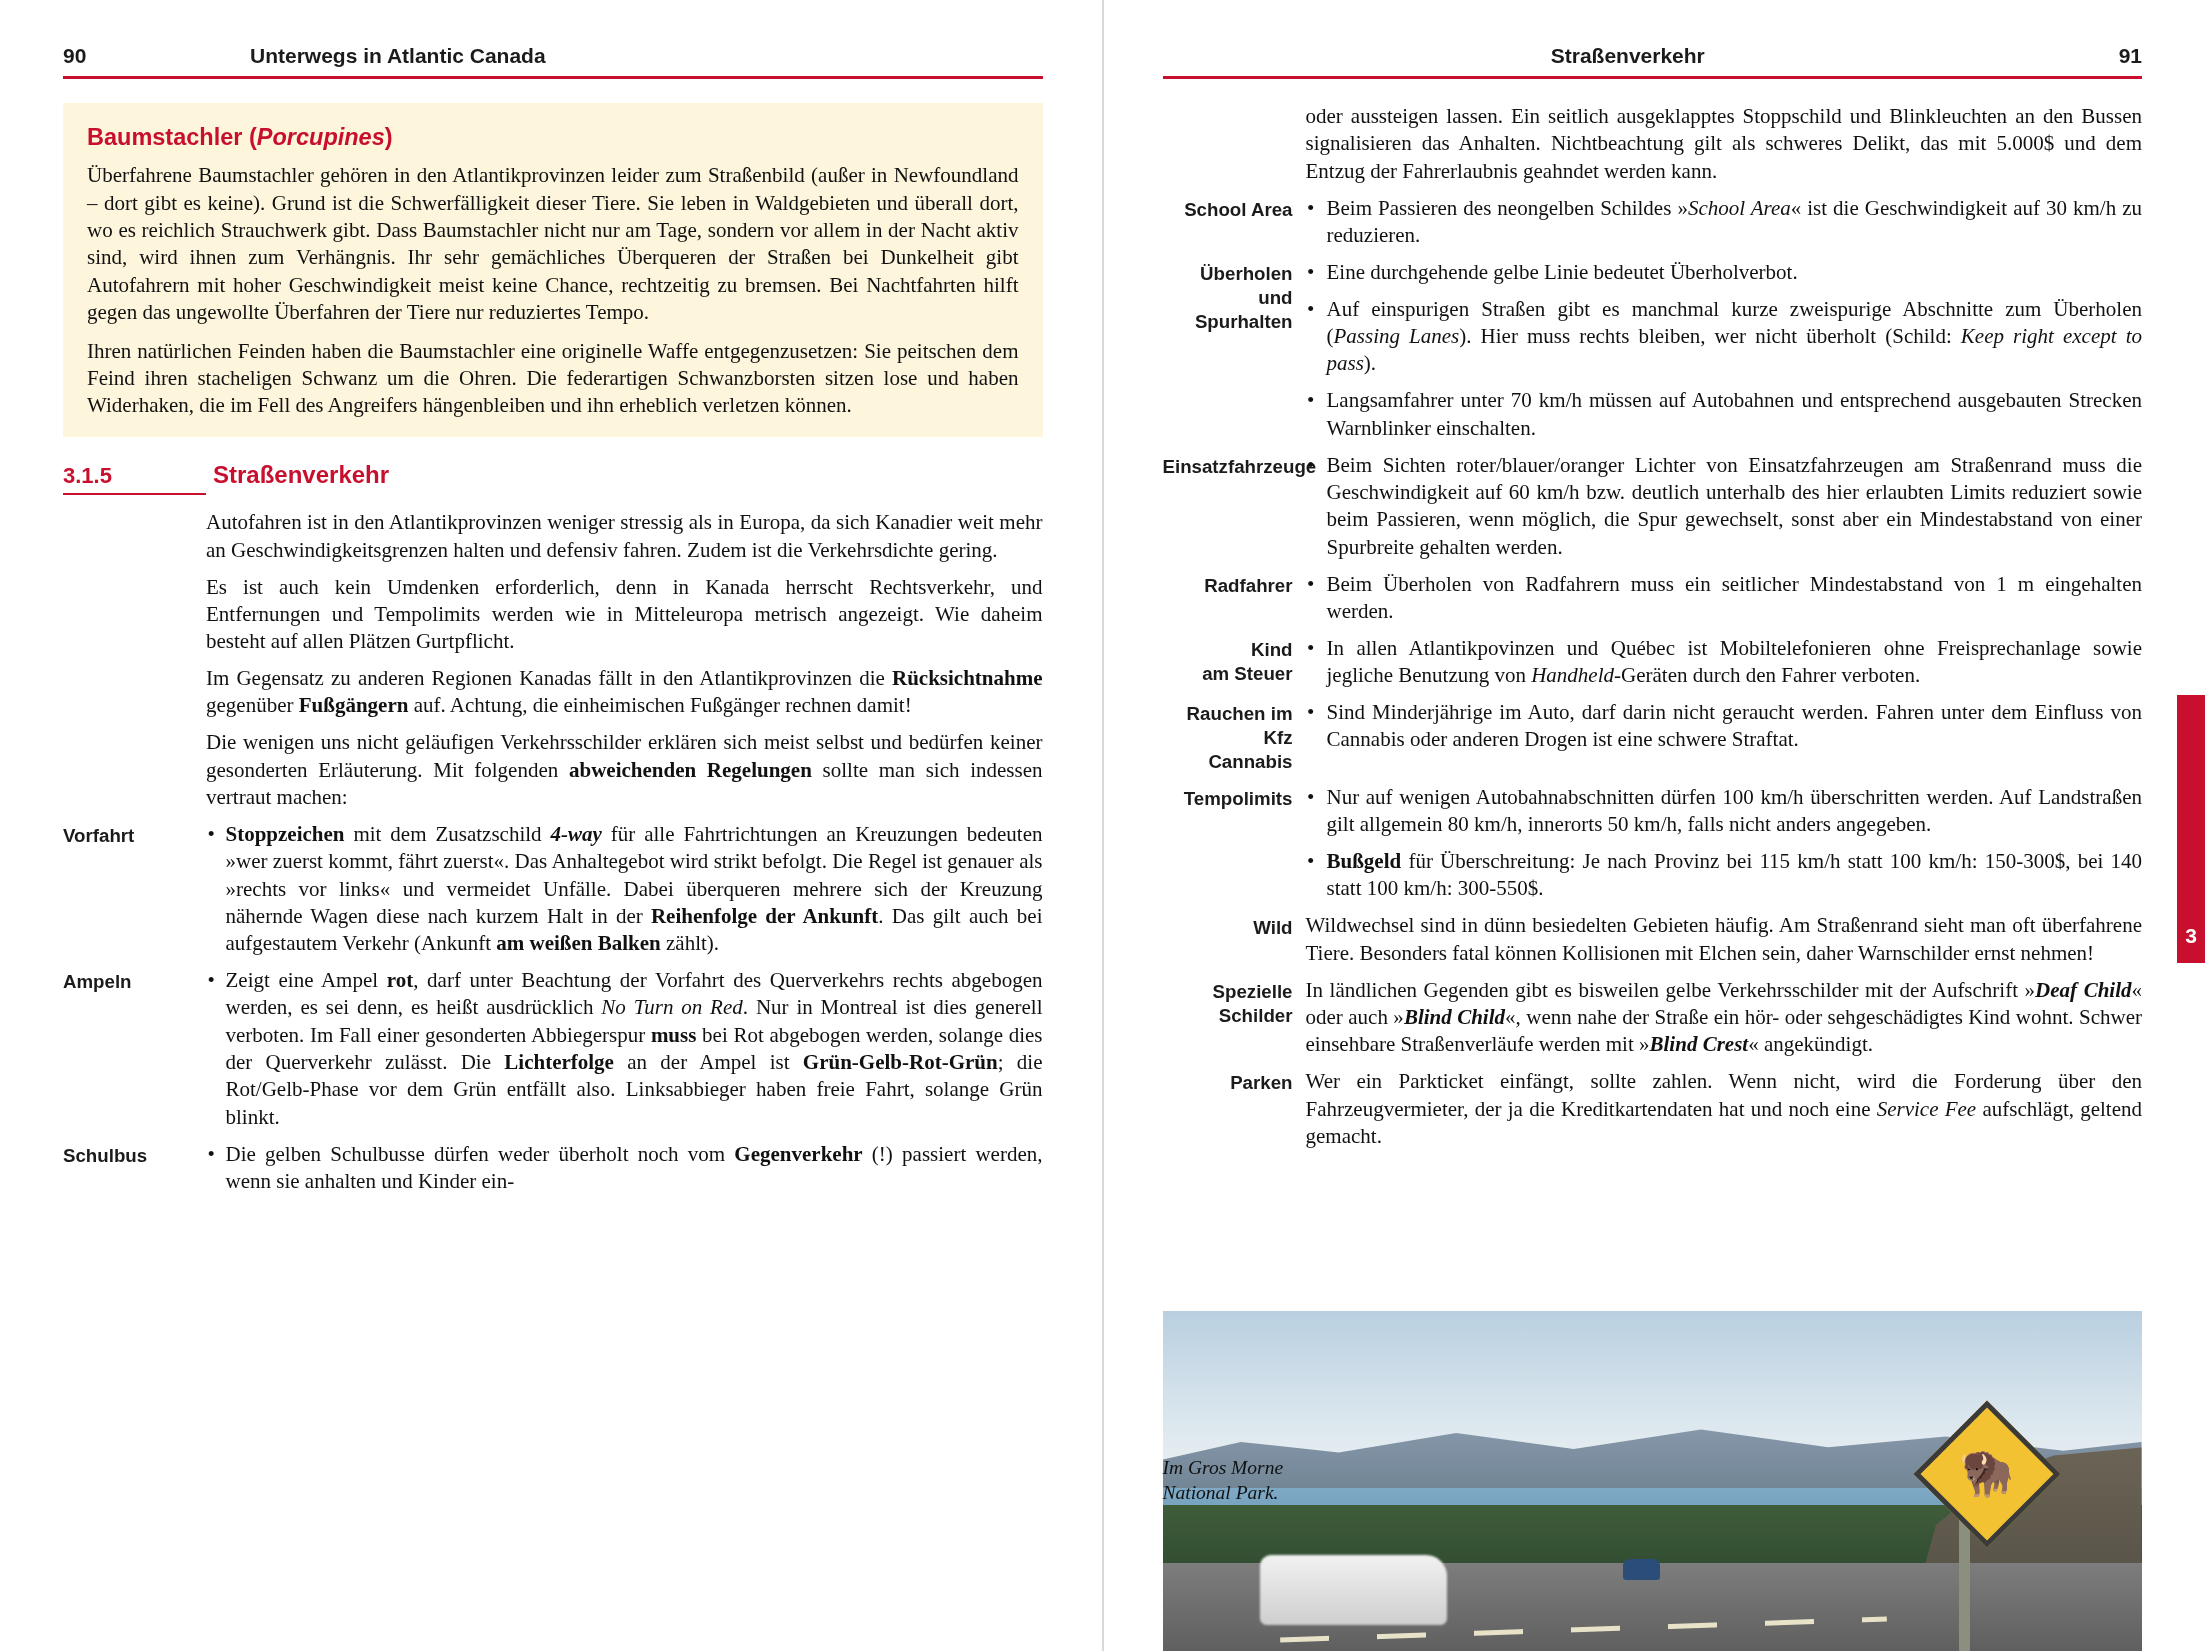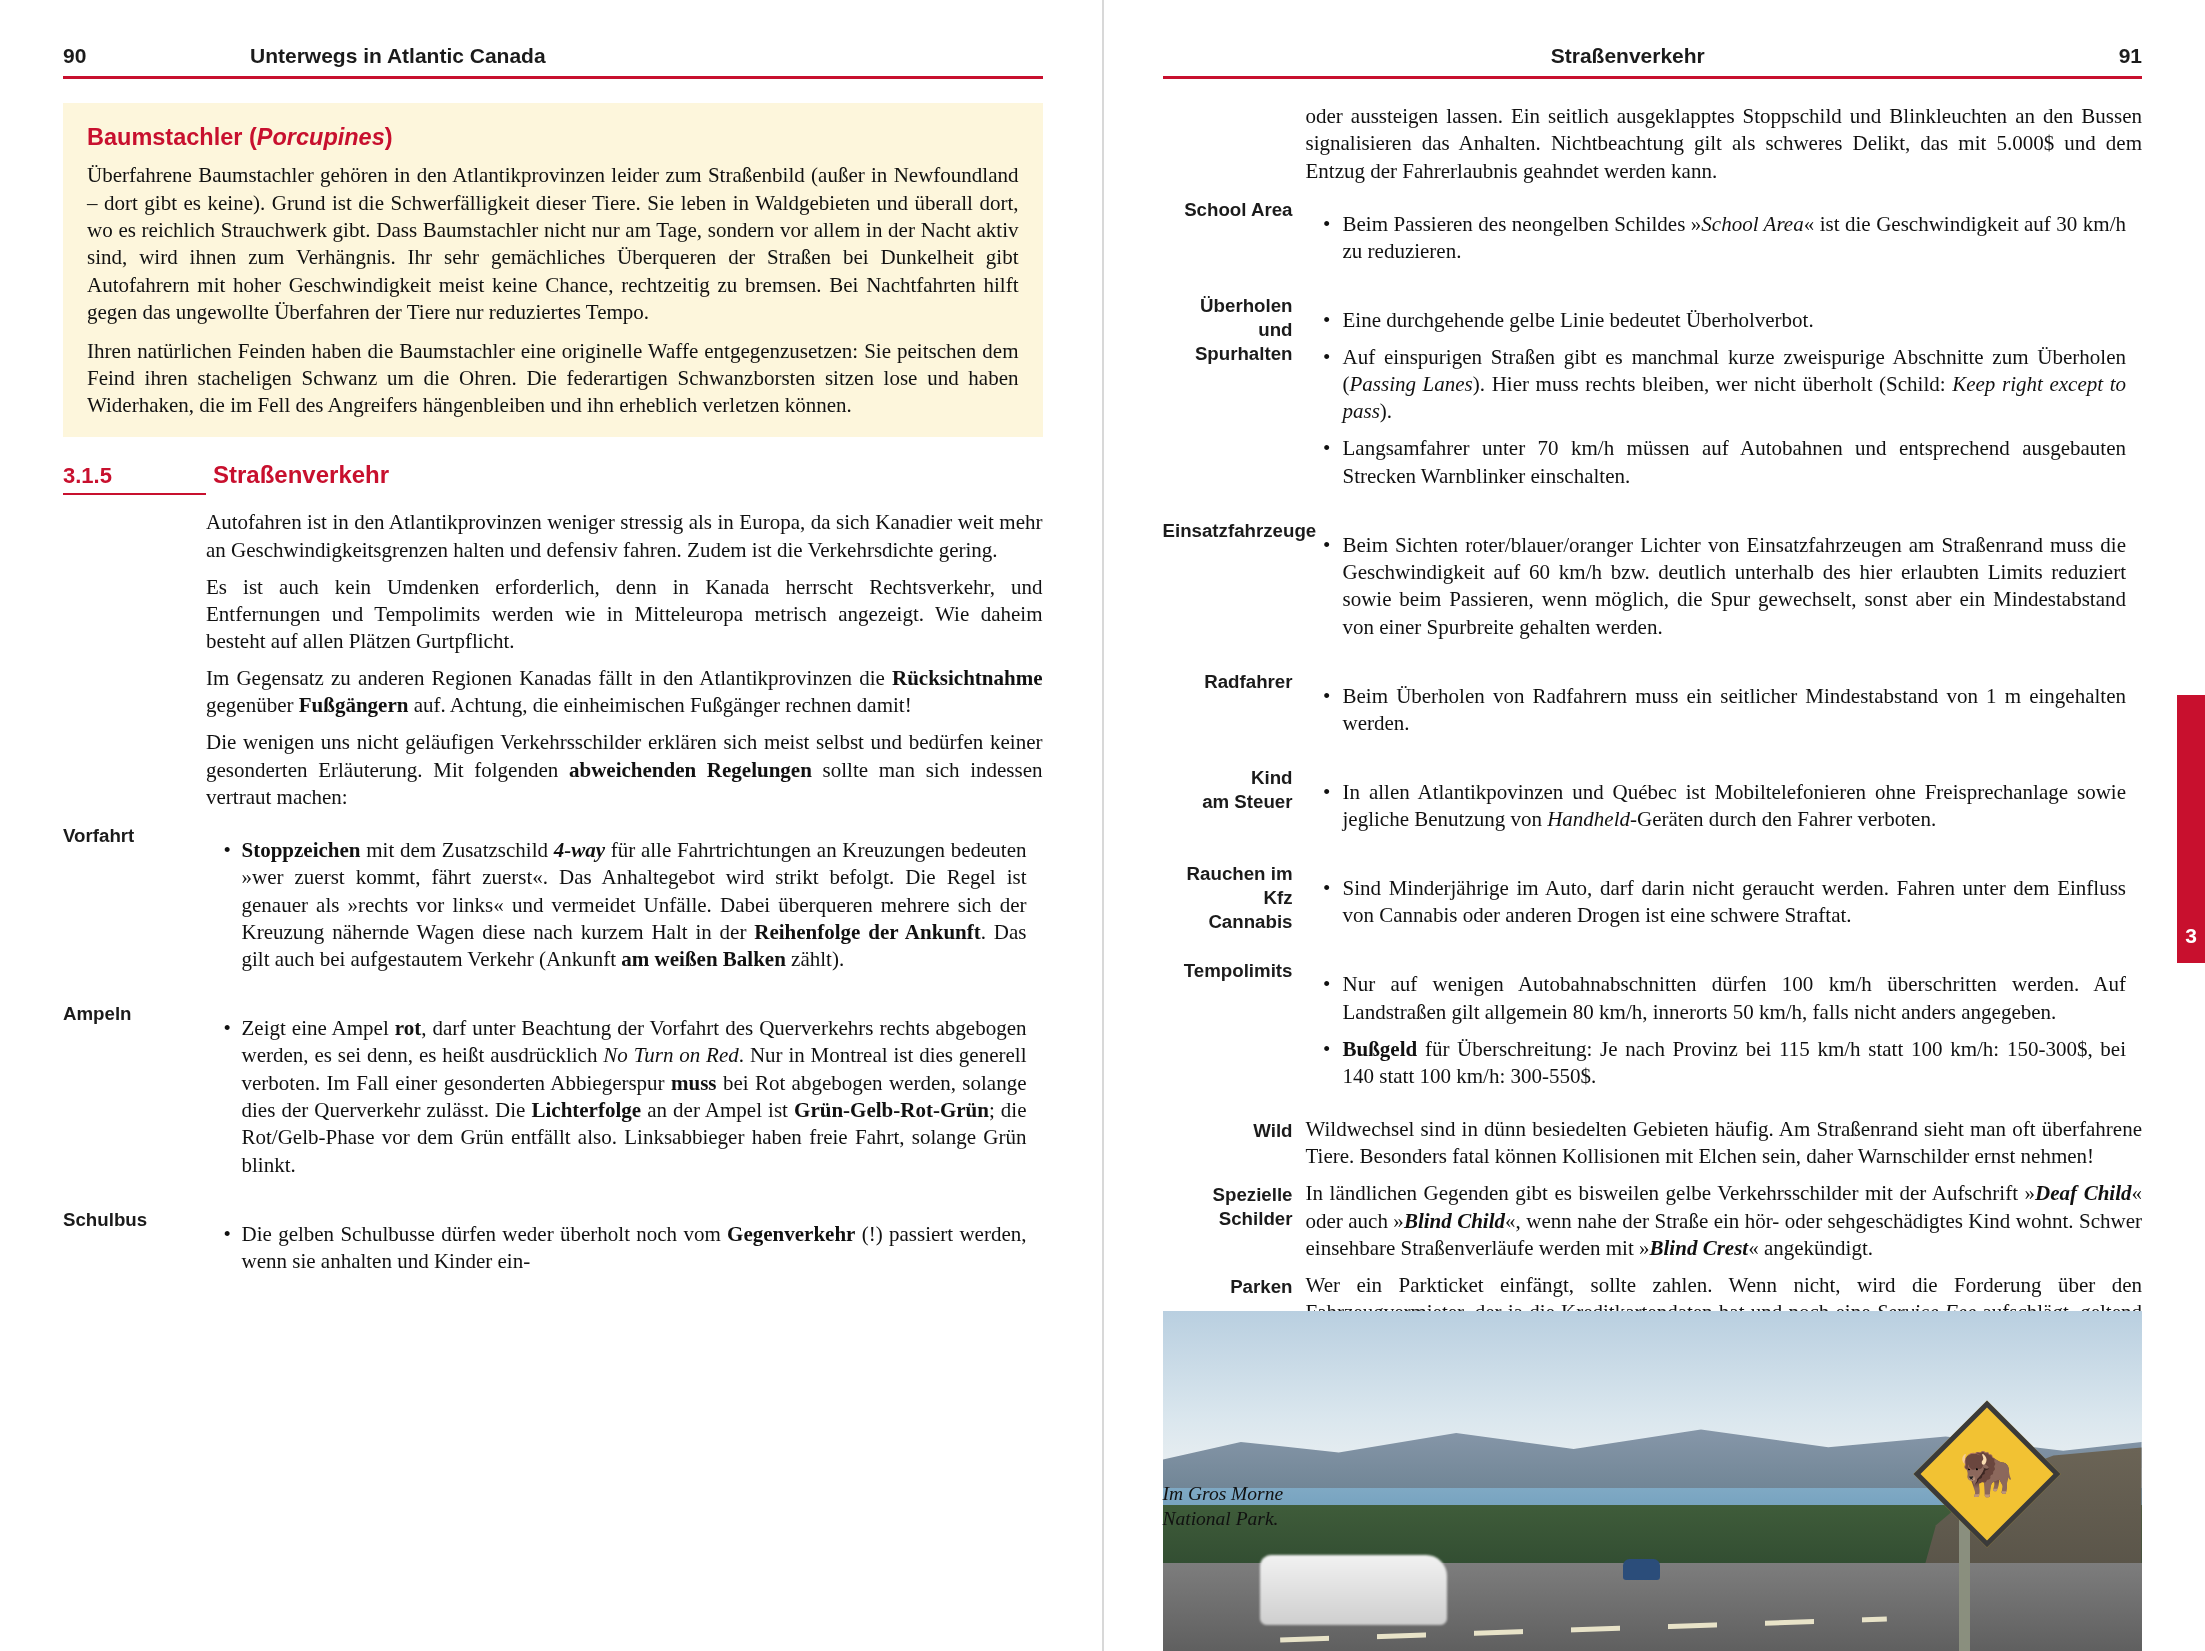--- a/index.html
+++ b/index.html
@@ -105,21 +105,21 @@
 
   p.tx {
     margin: 0 0 9.7px 0;
     font-size: 21px;
     line-height: 1.30;
     text-align: justify;
     hyphens: auto;
   }
   p.tx:last-child { margin-bottom: 0; }
 
-  ul.bul { margin: 16px; padding: 0; list-style: none; }
+  ul.bul { margin: 0; padding: 0; list-style: none; }
   ul.bul li {
     position: relative;
     padding-left: 19.5px;
     margin-bottom: 9.7px;
     font-size: 21px;
     line-height: 1.30;
     text-align: justify;
     hyphens: auto;
   }
   ul.bul li:last-child { margin-bottom: 0; }
@@ -199,21 +199,21 @@
     transform: rotate(45deg);
   }
   .sign .moose {
     position:absolute; left:50%; top:50%;
     transform: translate(-50%,-50%) rotate(-45deg);
     font-size: 44px; line-height: 1; color: #1d1d1d;
   }
   .caption {
     position: absolute;
     left: 60px;
-    bottom: 120px;
+    bottom: 146px;
     width: 146px;
     font-family: "Liberation Serif", serif;
     font-style: italic;
     font-size: 19.5px;
     line-height: 1.28;
     color: #111;
     z-index: 5;
   }
 
   

